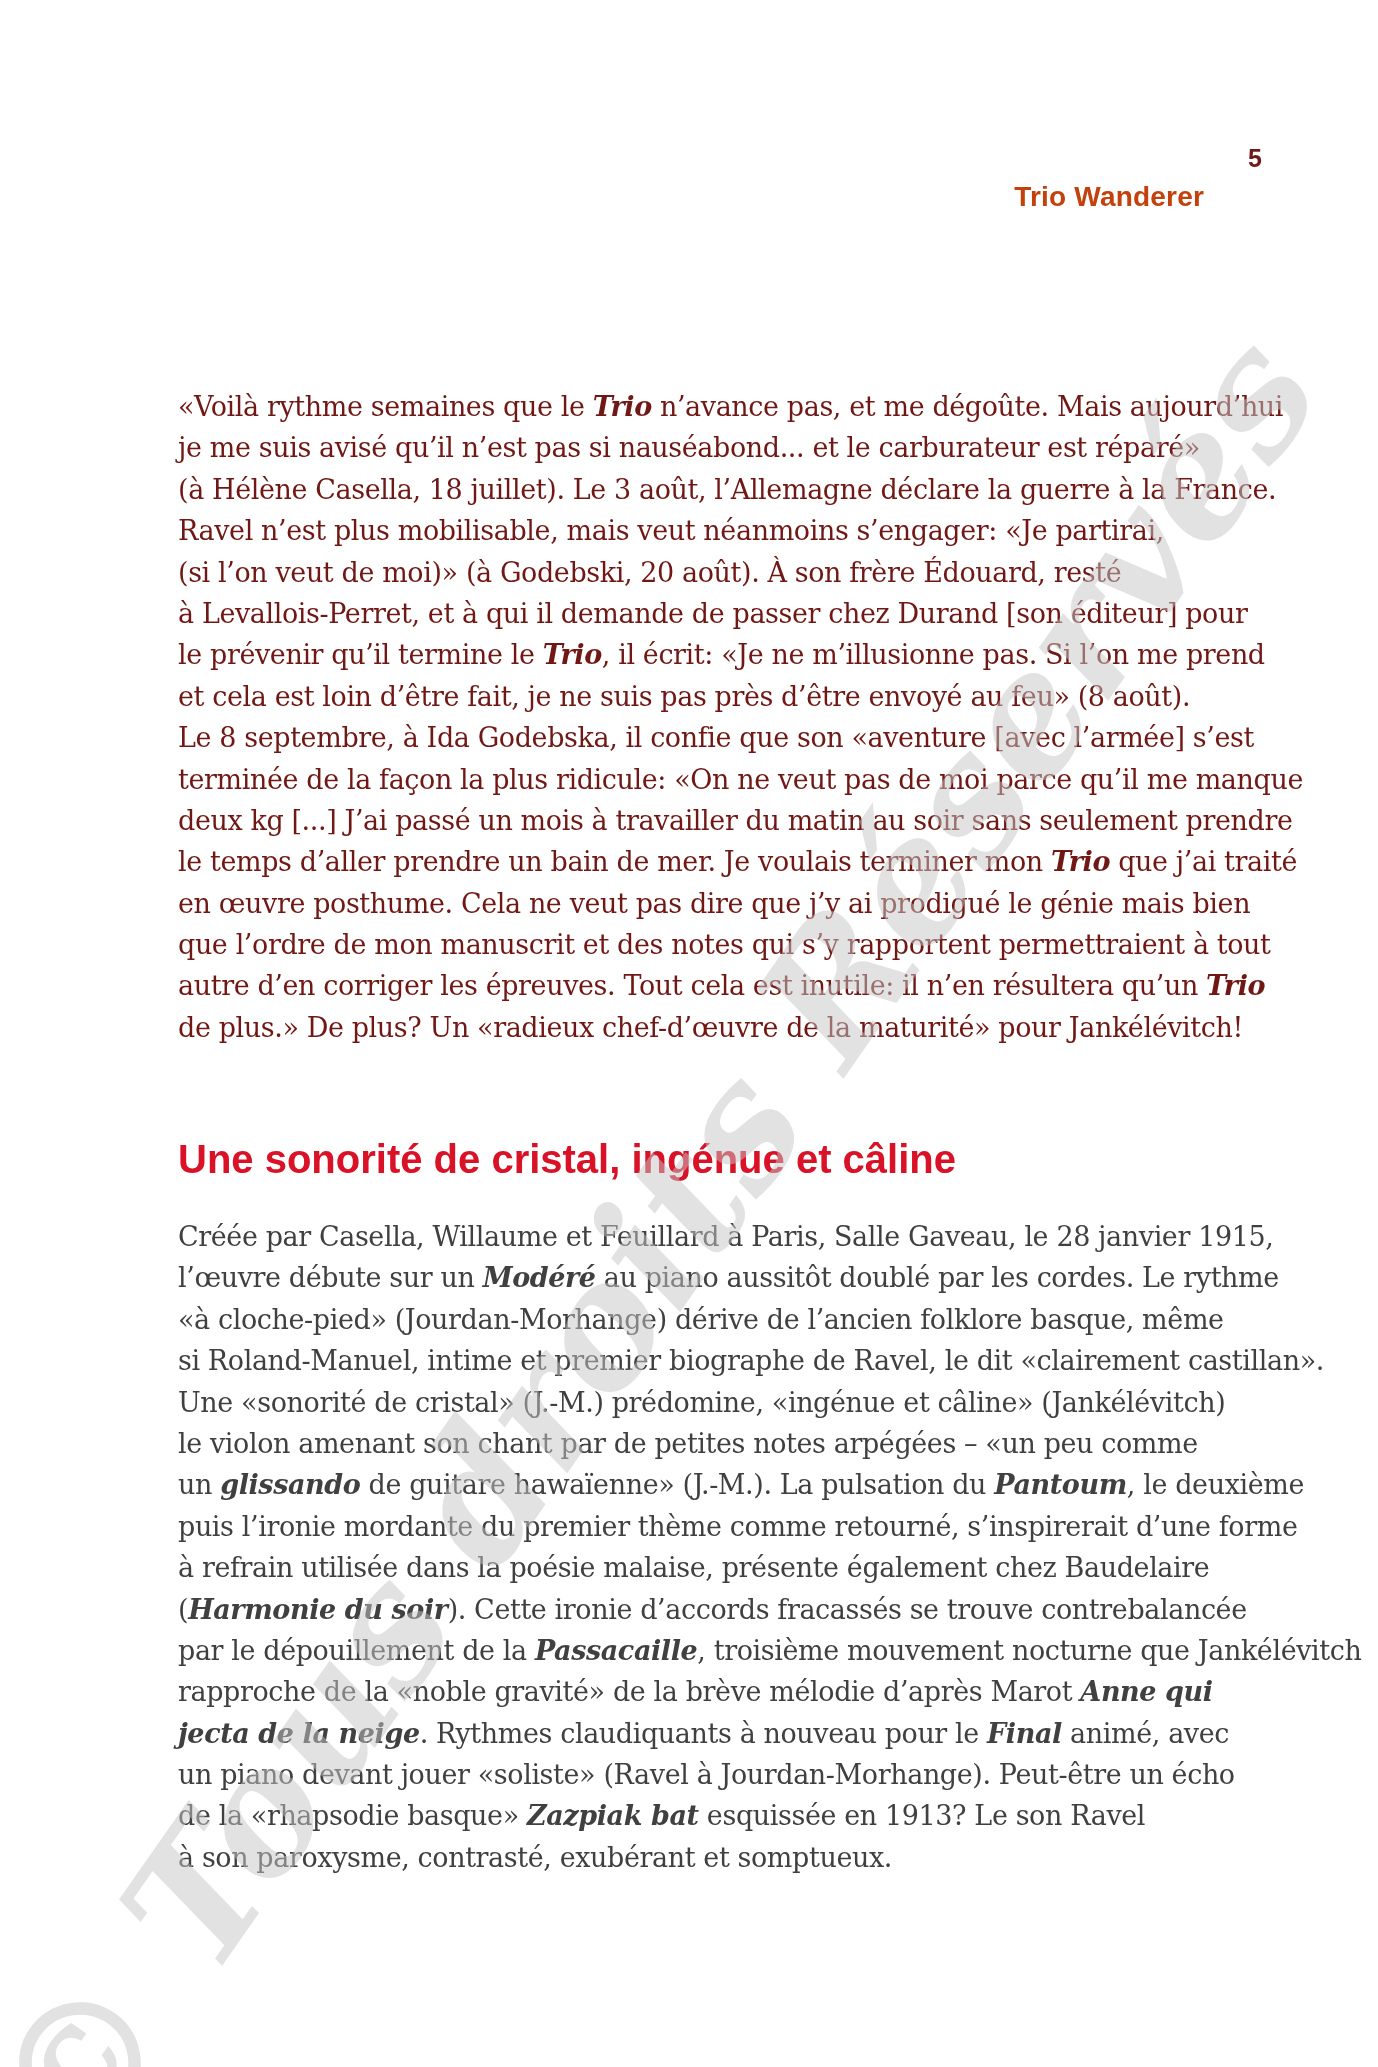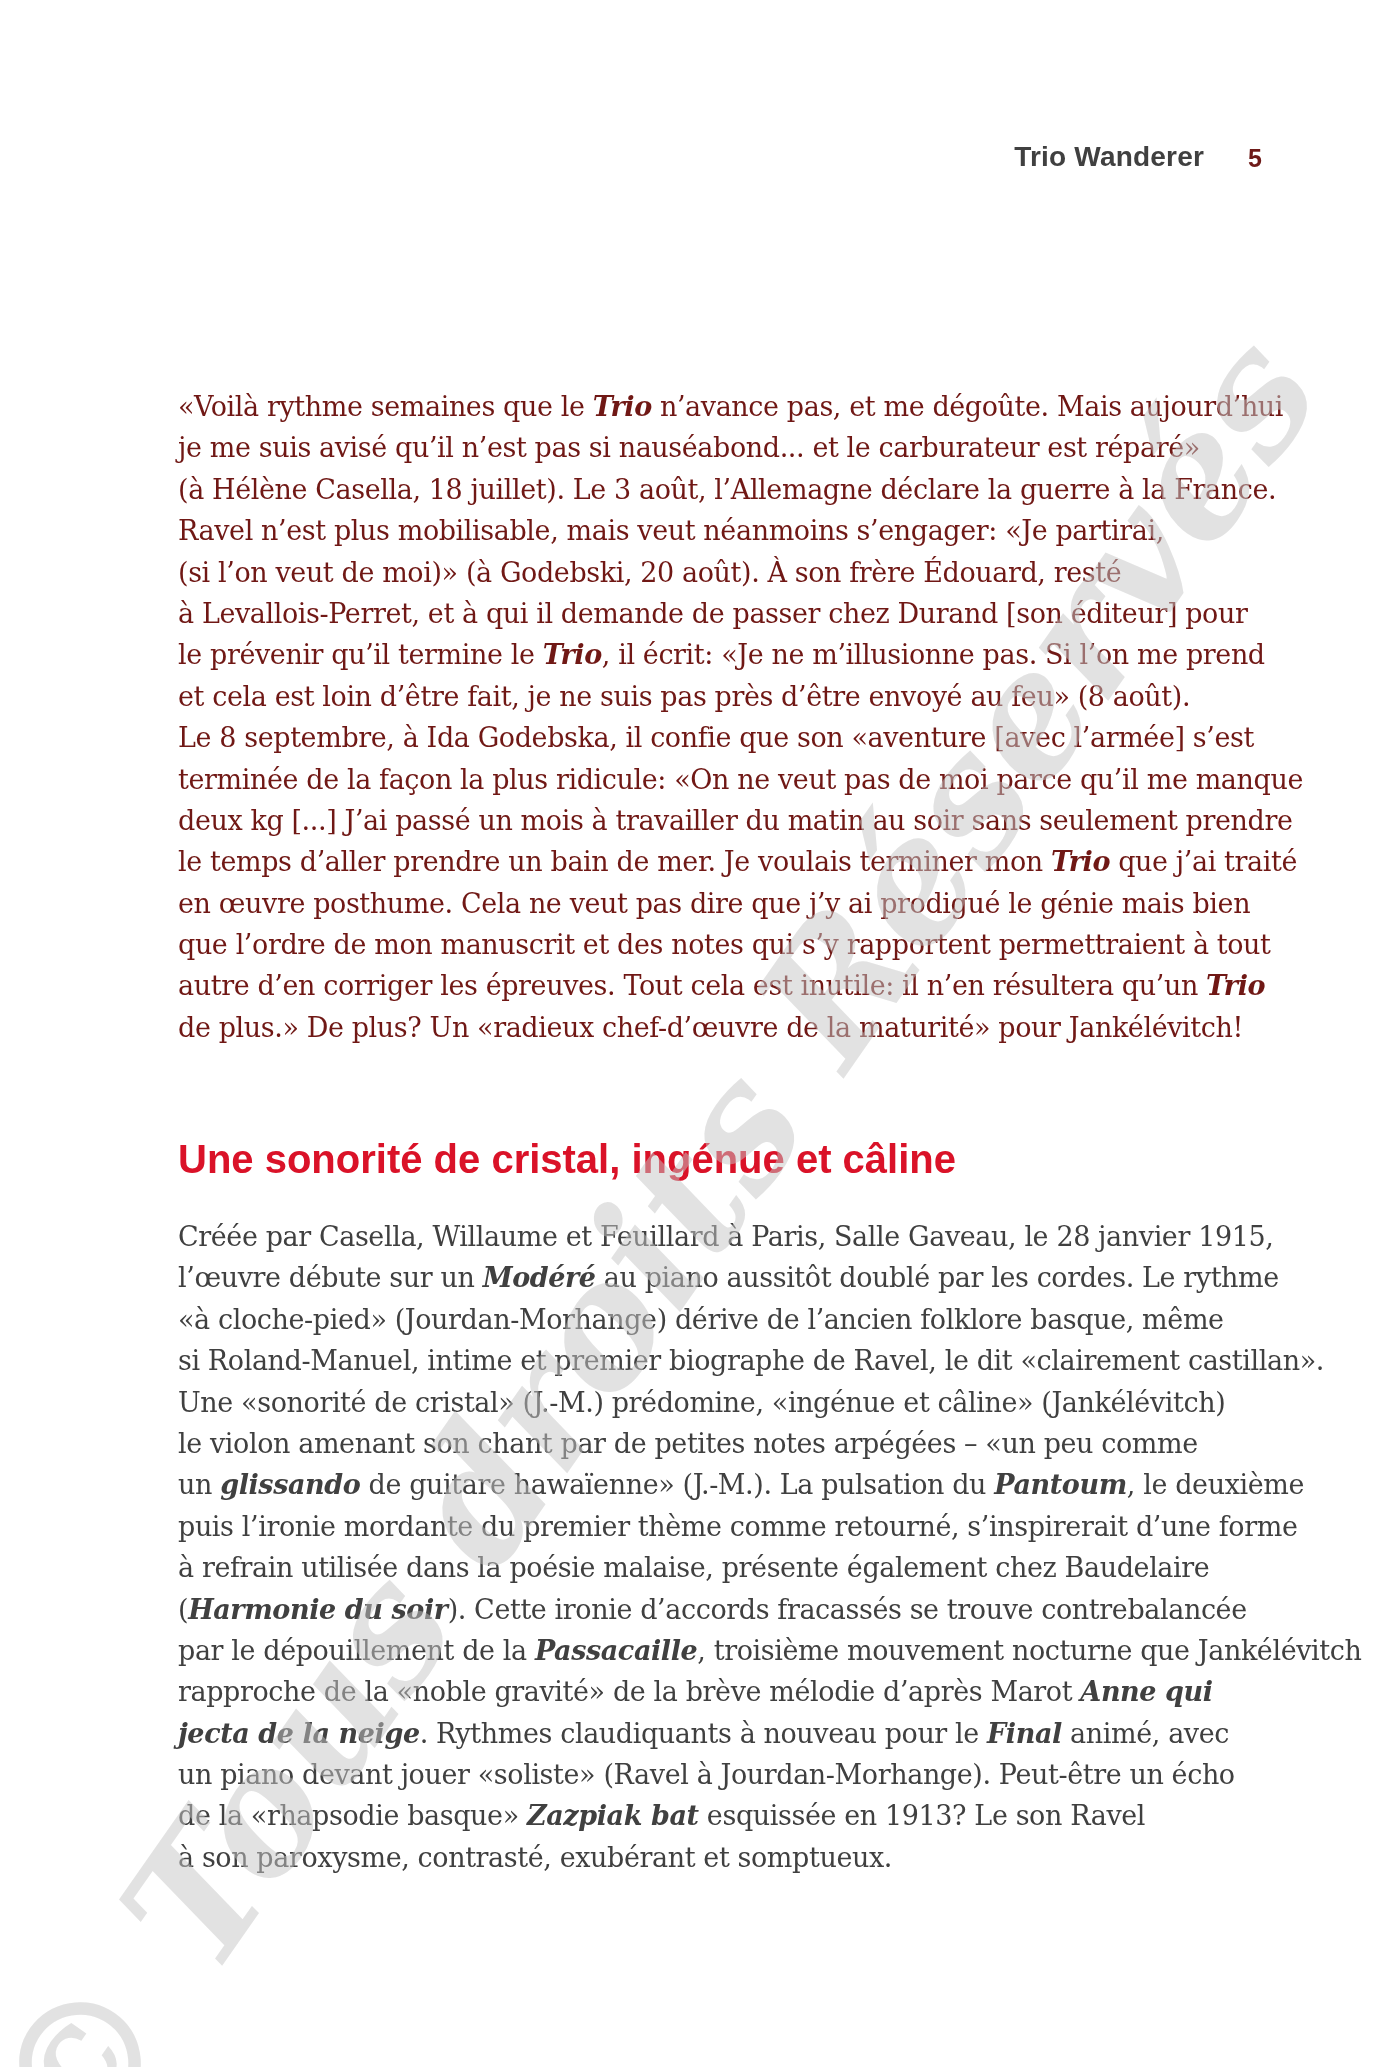--- a/index.html
+++ b/index.html
@@ -57,21 +57,21 @@
     opacity:0.5;
     z-index:5;
     pointer-events:none;
   }
 </style>
 </head>
 <body>
 
 <div class="page">
 
-  <div class="running-head" style="color: #404040;">Trio Wanderer</div>
+  <div class="running-head" style="color: #c2410c; margin-top: 40px;">Trio Wanderer</div>
 
   <div class="page-number" style="color: rgb(110, 26, 24);">5</div>
 
   <div class="copy" id="para-1" style="color: rgb(112, 24, 21);">
       <div class="tline"><span>«Voilà rythme semaines que le </span><em>Trio</em><span> n’avance pas, et me dégoûte. Mais aujourd’hui</span></div>
       <div class="tline"><span>je me suis avisé qu’il n’est pas si nauséabond... et le carburateur est réparé»</span></div>
       <div class="tline"><span>(à Hélène Casella, 18 juillet). Le 3 août, l’Allemagne déclare la guerre à la France.</span></div>
       <div class="tline"><span>Ravel n’est plus mobilisable, mais veut néanmoins s’engager: «Je partirai,</span></div>
       <div class="tline"><span>(si l’on veut de moi)» (à  Godebski, 20 août). À son frère Édouard, resté</span></div>
       <div class="tline"><span>à Levallois-Perret, et à qui il demande de passer chez Durand [son éditeur] pour</span></div>

